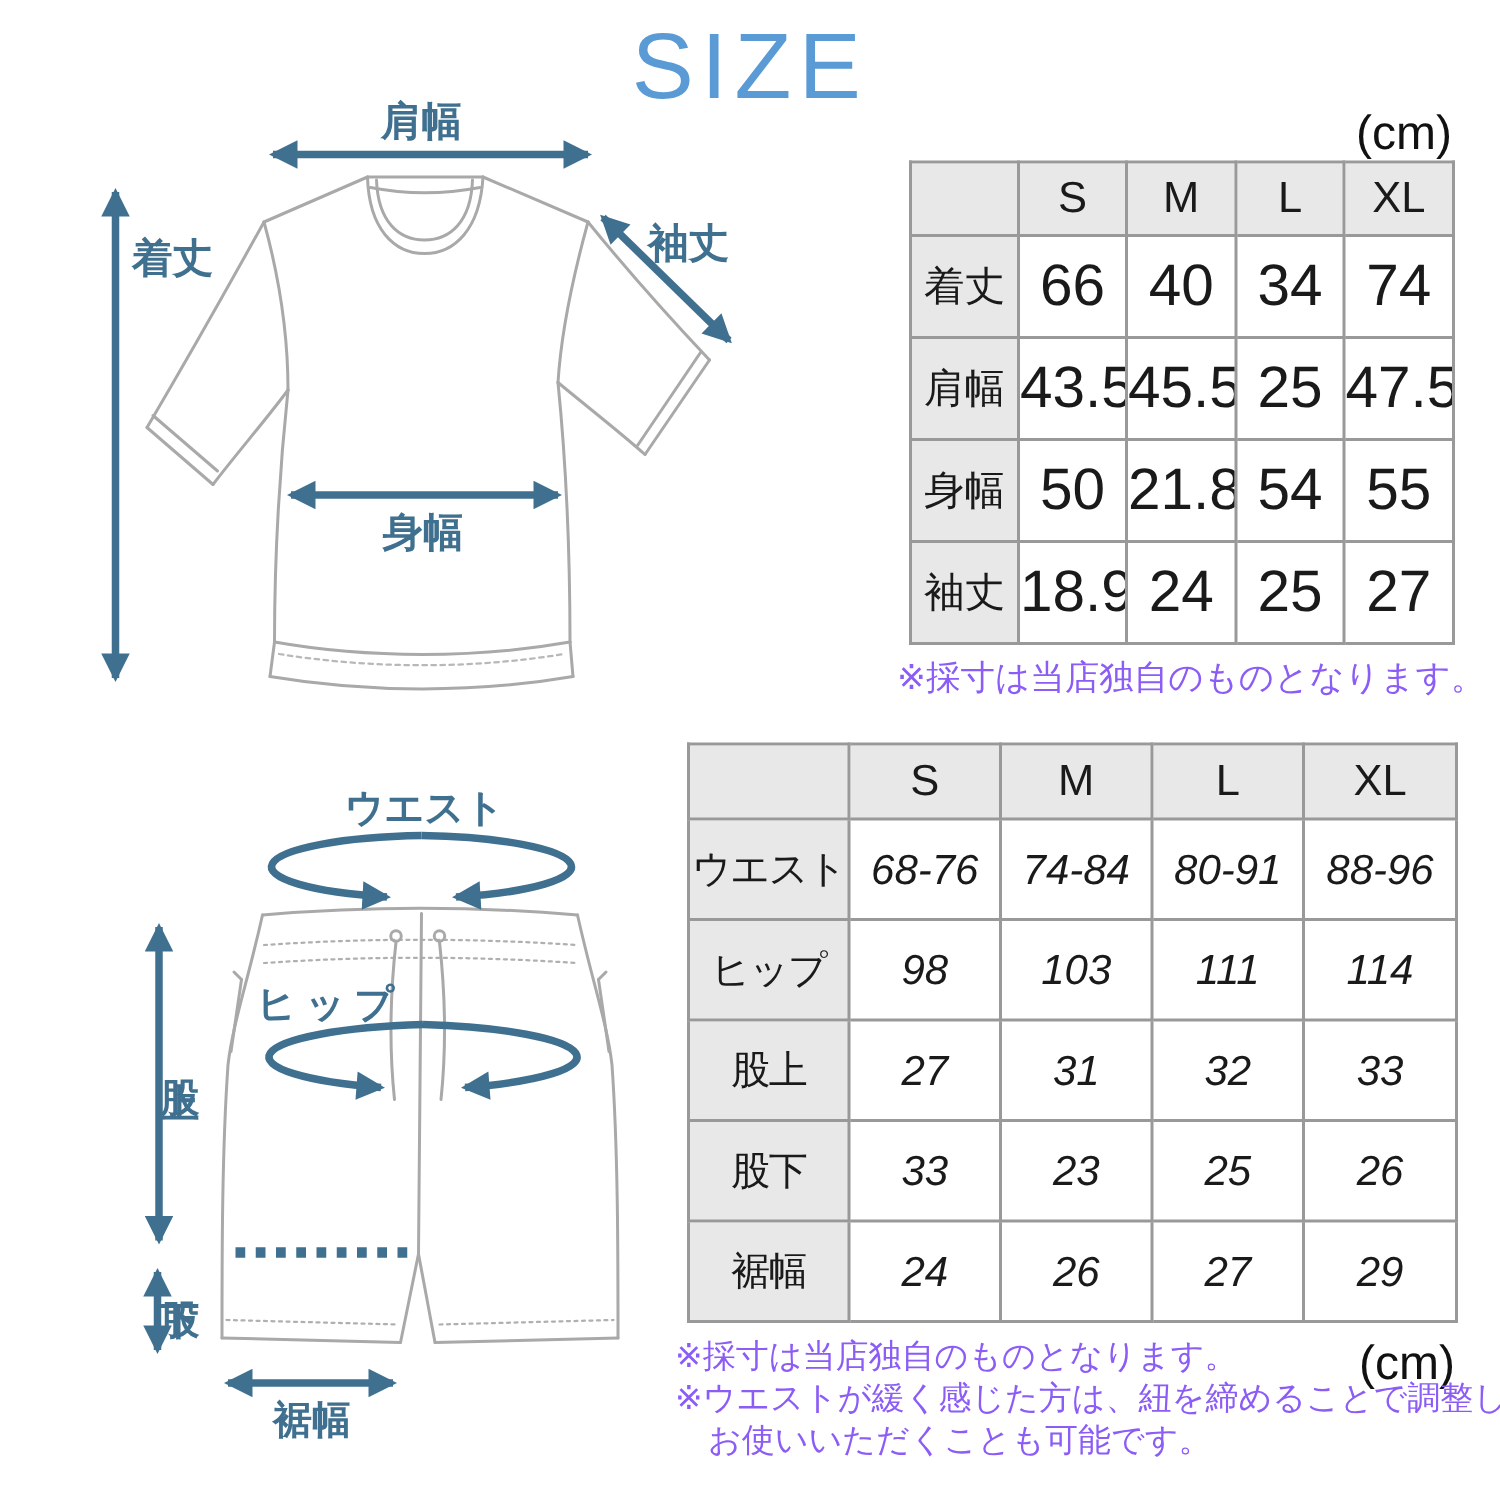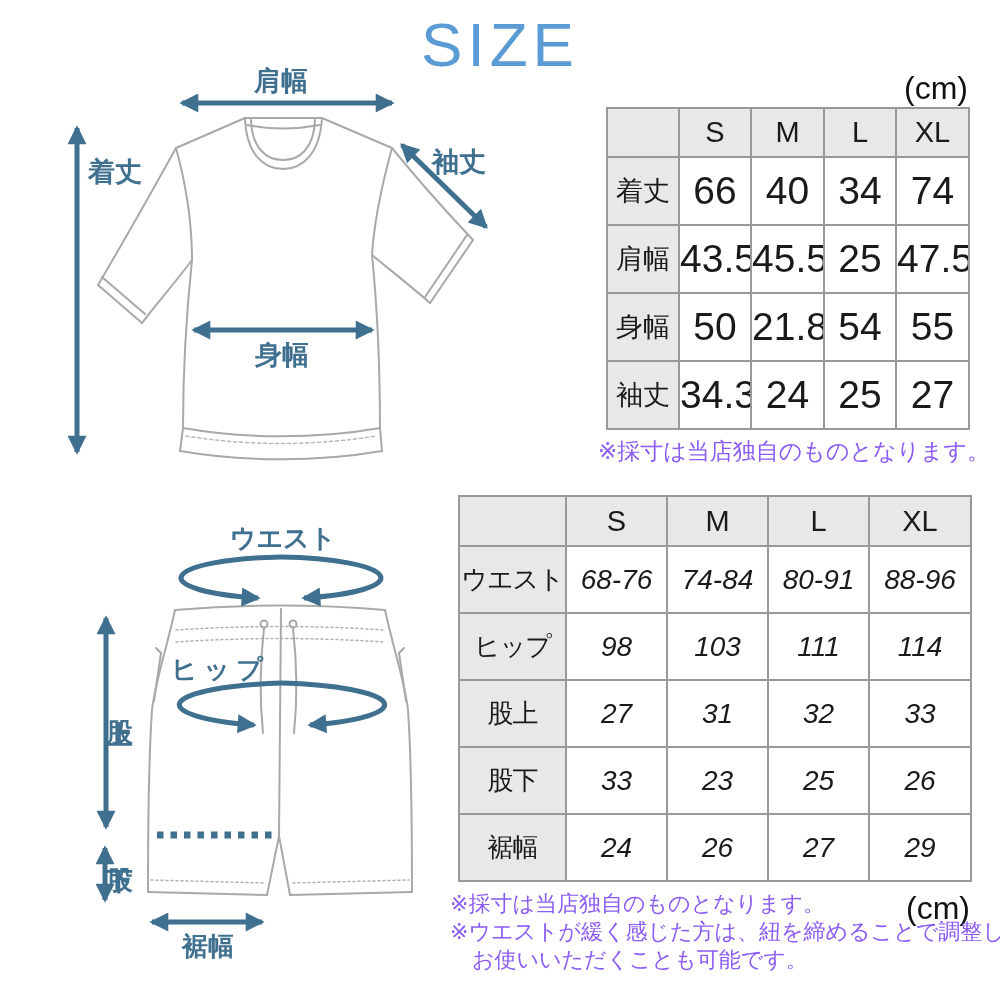--- a/index.html
+++ b/index.html
@@ -134,21 +134,21 @@
     </tr>
     <tr class="drow">
       <th class="rowlab">身幅</th>
       <td>50</td>
       <td>21.8</td>
       <td>54</td>
       <td>55</td>
     </tr>
     <tr class="drow">
       <th class="rowlab">袖丈</th>
-      <td>34.3</td>
+      <td>18.9</td>
       <td>24</td>
       <td>25</td>
       <td>27</td>
     </tr>
   </tbody>
     </table>
 
   <div class="abs note note-top" style="left:598px;top:437px;">※採寸は当店独自のものとなります。</div>
 
   <svg class="abs" style="left:55px;top:505px;" width="410" height="465" viewBox="0 0 410 465">

